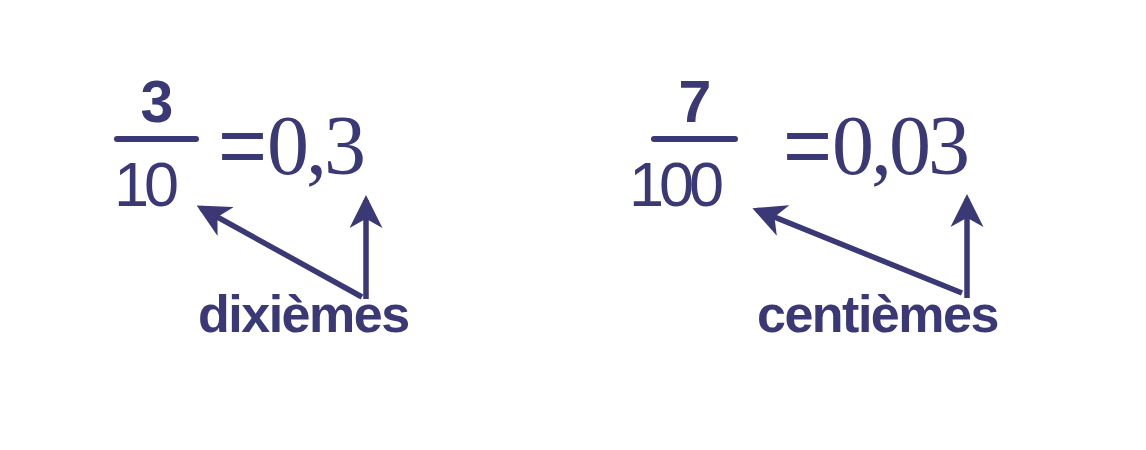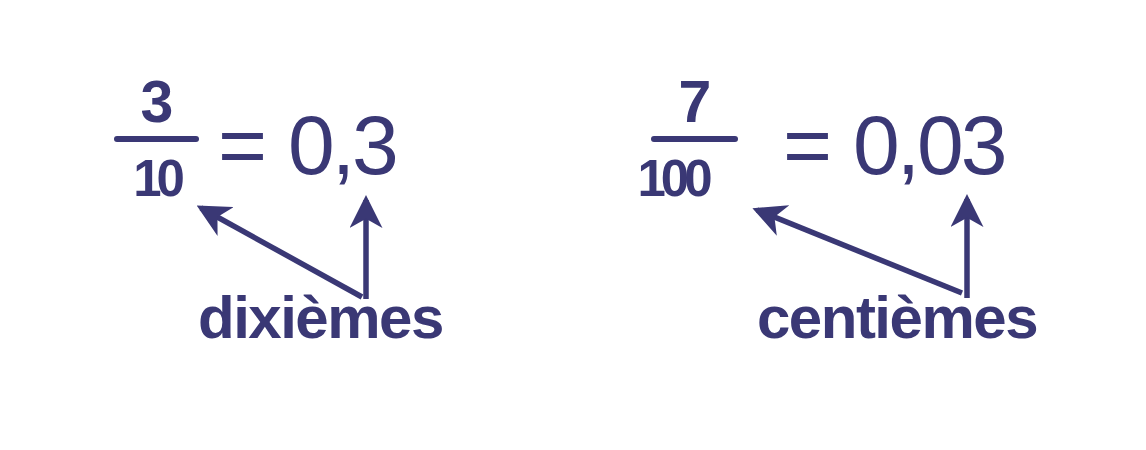--- a/index.html
+++ b/index.html
@@ -28,42 +28,41 @@
     line-height: 1;
     text-align: center;
     letter-spacing: -1px;
   }
   .frac-bar {
     height: 6px;
     background: var(--ink);
     border-radius: 3px;
   }
   .frac-den {
-    font-size: 51px;
-    font-weight: 700;
+    font-size: 63px;
+    font-weight: 400;
     line-height: 1;
-    text-align: center;
     letter-spacing: -5px;
   }
 
   
   .eq-row {
     display: flex;
     align-items: baseline;
     font-size: 84px;
     font-weight: 400;
     line-height: 1;
     white-space: pre;
   }
   .eq-sign { letter-spacing: 0; }
-  .eq-decimal { margin-left: 21px; letter-spacing: -3px; }
+  .eq-decimal { letter-spacing: -3px; font-family: Liberation Serif, serif; }
 
   
   .pv-label {
-    font-size: 60px;
+    font-size: 52px;
     font-weight: 600;
     line-height: 1;
     letter-spacing: -1.5px;
   }
 
   .arrows-overlay {
     position: absolute;
     inset: 0;
     width: 1146px;
     height: 450px;

